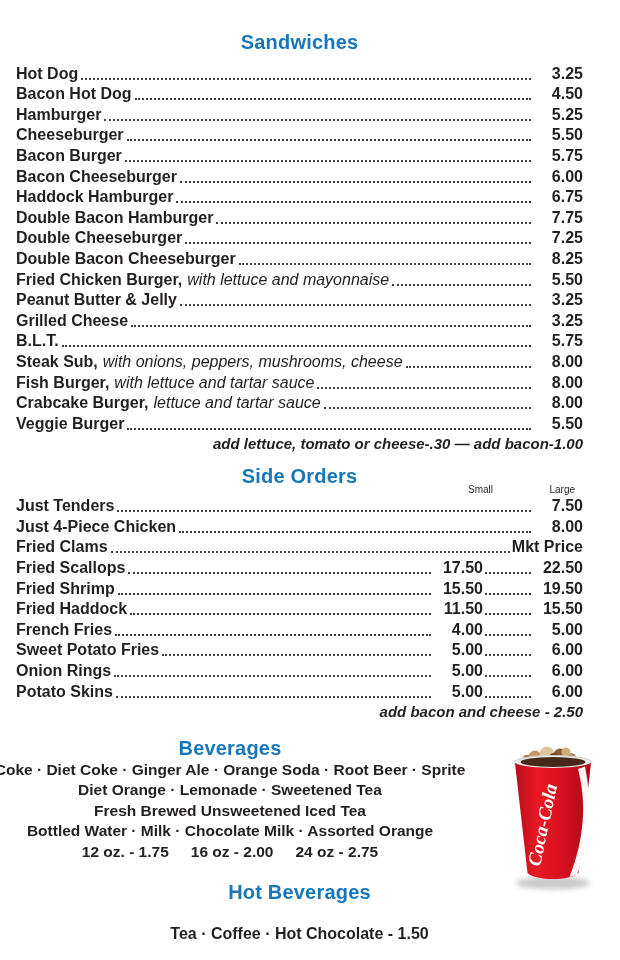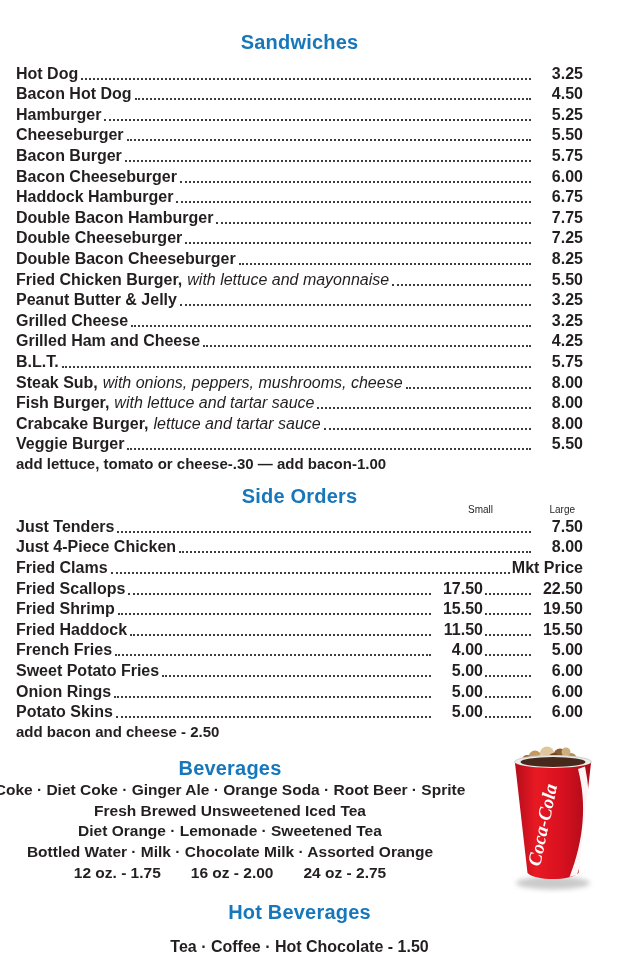--- a/index.html
+++ b/index.html
@@ -17,39 +17,39 @@
   .rows { margin-top:8px; }
   .row { display:flex; align-items:flex-end; height:20.6px; font-size:16px; font-weight:700; }
   .iname { white-space:nowrap; }
   .desc { font-style:italic; font-weight:400; }
   .desc:not(:empty) { margin-left:5px; }
   .leader { flex:1 1 auto; border-bottom:2.2px dotted #3e3c3c; margin:0 2px 3px 3px; min-width:10px; }
   .price { min-width:50px; text-align:right; white-space:nowrap; }
   .price-small { min-width:50px; text-align:right; white-space:nowrap; }
   .mid-leader { width:46px; flex:0 0 auto; border-bottom:2.2px dotted #3e3c3c; margin:0 2px 3px 2px; }
   .note {
-    font-size:15px; line-height:20px; font-weight:700;
-    text-align:left; margin-top:1px;
+    font-size:15px; line-height:20px; font-style:italic; font-weight:700;
+    text-align:right; margin-top:1px;
   }
   
   .side-section { margin-top:10px; }
   .side-title-wrap { position:relative; }
   .col-head { position:absolute; font-size:10px; font-weight:400; color:#231f20; bottom:-7px; }
   .col-head.small { right:90px; }
   .col-head.large { right:8px; }
   .side-section .rows { margin-top:7px; }
   
   .bev-section { margin-top:14px; }
   .bev-left { width:428px; display:flex; flex-direction:column; align-items:center; }
   .bev-title { width:100%; }
   .bev-line { font-size:15.5px; line-height:20.6px; font-weight:700; white-space:nowrap; }
-  .bev-sizes { display:flex; gap:30px; font-size:15.5px; line-height:20.6px; font-weight:700; }
+  .bev-sizes { display:flex; gap:22px; font-size:15.5px; line-height:20.6px; font-weight:700; }
   
   .hot-section { margin-top:17px; }
-  .hot-line { font-size:16px; line-height:21px; font-weight:700; text-align:center; margin-top:12px; }
+  .hot-line { font-size:16px; line-height:21px; font-weight:700; text-align:center; margin-top:19px; }
   
   .cup-wrap { position:absolute; top:742px; left:496px; width:118px; height:152px; }
 </style>
 </head>
 <body>
 
 <div class="page">
 
   <section>
     <h2 class="section-title">Sandwiches</h2>
@@ -126,25 +126,20 @@
           <span class="leader"></span>
           <span class="price">3.25</span>
         </div>
 
         <div class="row">
           <span class="iname"><span>Grilled Cheese</span><span class="desc"></span></span>
           <span class="leader"></span>
           <span class="price">3.25</span>
         </div>
 
-        <div class="row">
-          <span class="iname"><span>Grilled Ham and Cheese</span><span class="desc"></span></span>
-          <span class="leader"></span>
-          <span class="price">4.25</span>
-        </div>
 
         <div class="row">
           <span class="iname"><span>B.L.T.</span><span class="desc"></span></span>
           <span class="leader"></span>
           <span class="price">5.75</span>
         </div>
 
         <div class="row">
           <span class="iname"><span>Steak Sub,</span><span class="desc">with onions, peppers, mushrooms, cheese</span></span>
           <span class="leader"></span>
@@ -260,23 +255,23 @@
     <div class="note">add bacon and cheese - 2.50</div>
   </section>
 
   <section class="bev-section">
     <div class="bev-left">
       <h2 class="section-title bev-title">Beverages</h2>
       <div style="display:flex;flex-direction:column;align-items:center;justify-content:flex-end;">
 
           <div class="bev-line">Coke · Diet Coke · Ginger Ale · Orange Soda · Root Beer · Sprite</div>
 
+          <div class="bev-line">Diet Orange · Lemonade · Sweetened Tea</div>
+
           <div class="bev-line">Fresh Brewed Unsweetened Iced Tea</div>
-
-          <div class="bev-line">Diet Orange · Lemonade · Sweetened Tea</div>
 
           <div class="bev-line">Bottled Water · Milk · Chocolate Milk · Assorted Orange</div>
         </div>
       <div class="bev-sizes">
 
           <span>12 oz. - 1.75</span>
 
           <span>16 oz - 2.00</span>
 
           <span>24 oz - 2.75</span>

